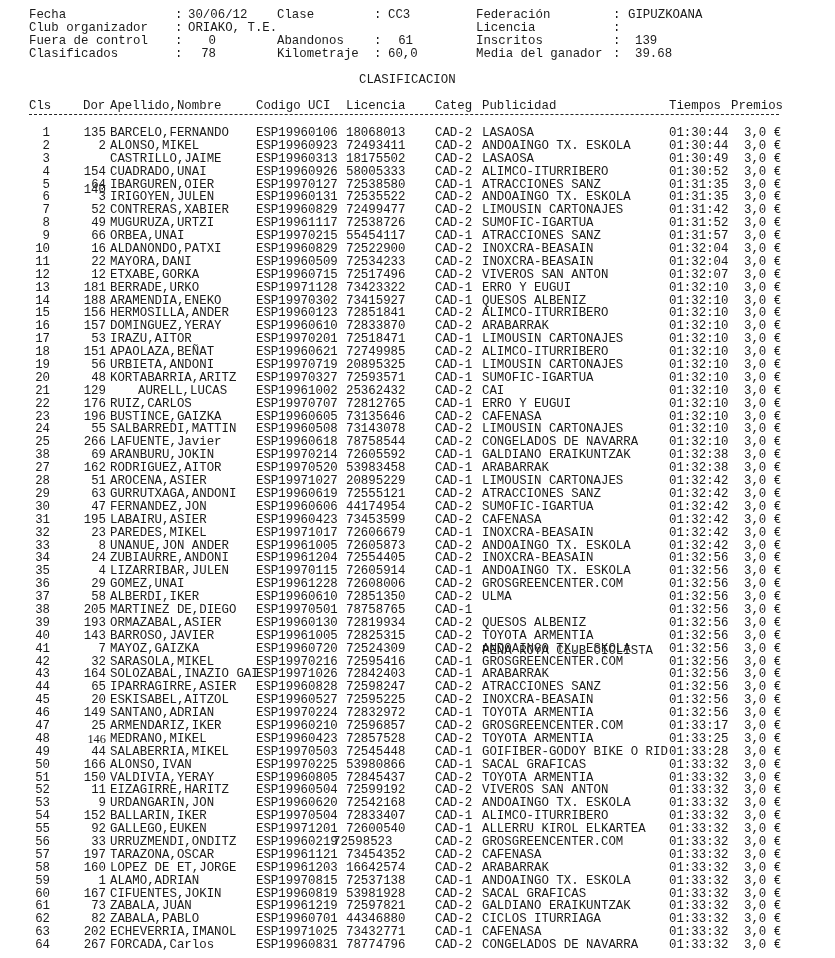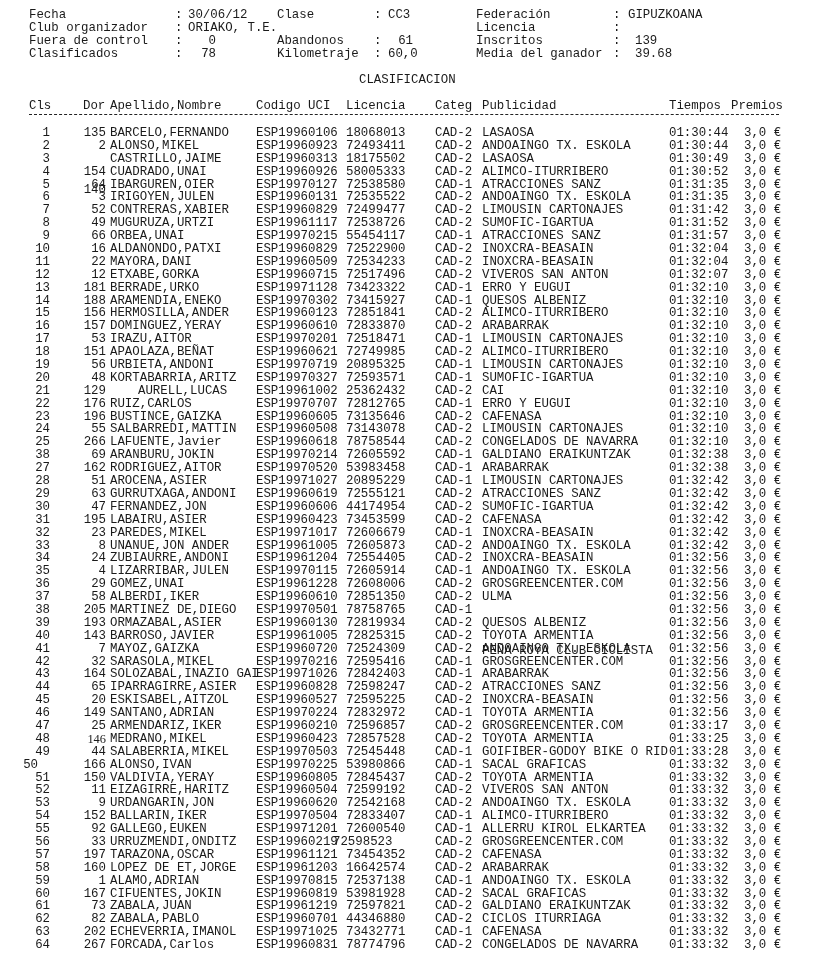--- a/index.html
+++ b/index.html
@@ -616,21 +616,21 @@
     <span class="c r" style="left:78px;width:28px;">44</span>
     <span class="c" style="left:110px;">SALABERRIA,MIKEL</span>
     <span class="c" style="left:256px;">ESP19970503</span>
     <span class="c" style="left:346px;">72545448</span>
     <span class="c" style="left:435px;">CAD-1</span>
     <span class="c" style="left:482px;">GOIFIBER-GODOY BIKE O RID</span>
     <span class="c" style="left:669px;">01:33:28</span>
     <span class="c" style="left:744px;">3,0 €</span>
   </div>
     <div class="row">
-    <span class="c r" style="left:18px;width:20px;">50</span>
+    <span class="c r" style="left:30px;width:20px;">50</span>
     <span class="c r" style="left:78px;width:28px;">166</span>
     <span class="c" style="left:110px;">ALONSO,IVAN</span>
     <span class="c" style="left:256px;">ESP19970225</span>
     <span class="c" style="left:346px;">53980866</span>
     <span class="c" style="left:435px;">CAD-1</span>
     <span class="c" style="left:482px;">SACAL GRAFICAS</span>
     <span class="c" style="left:669px;">01:33:32</span>
     <span class="c" style="left:744px;">3,0 €</span>
   </div>
     <div class="row">

